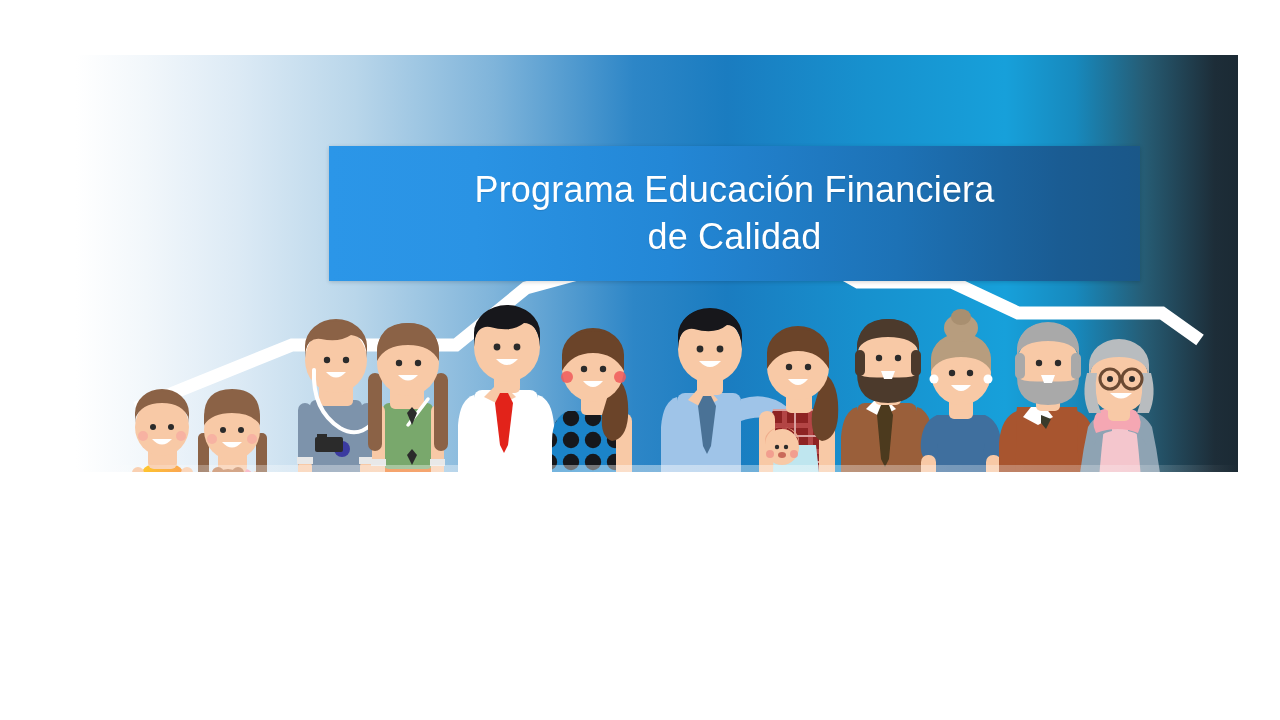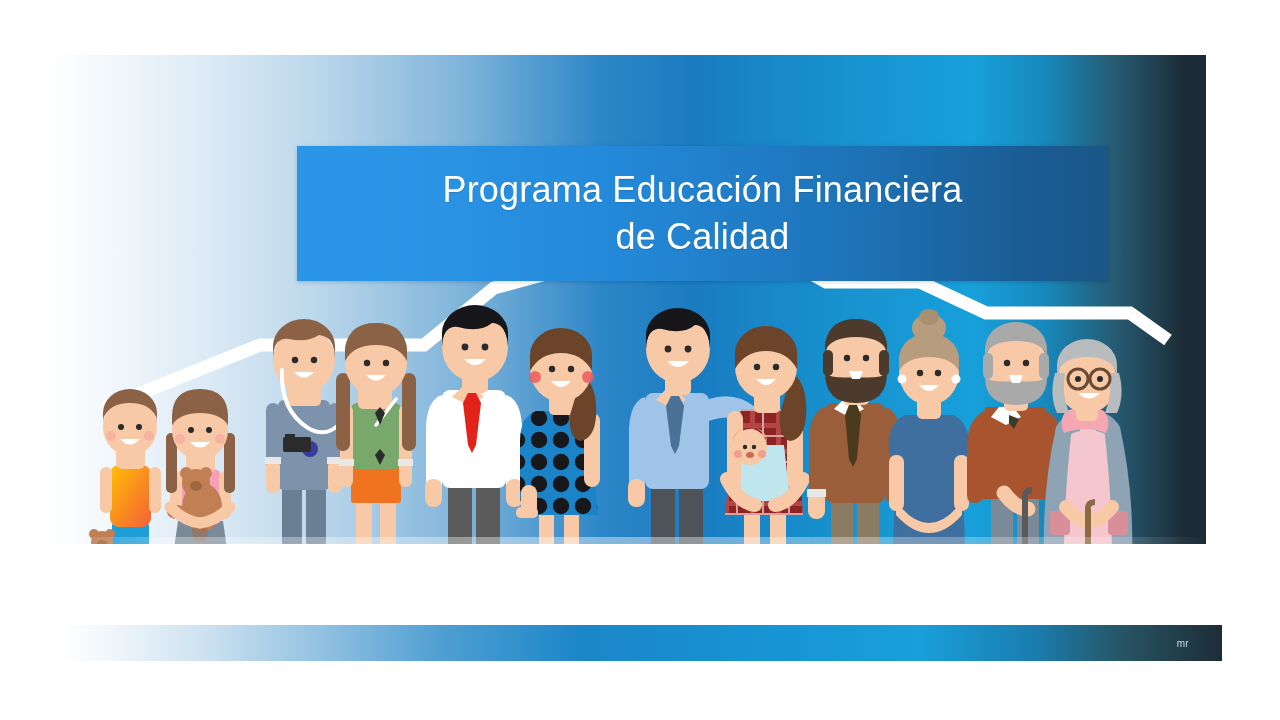--- a/index.html
+++ b/index.html
@@ -2,21 +2,21 @@
 <html><head>
 <meta charset="utf-8">
 <style>
   html,body{margin:0;padding:0;background:#fff;}
   body{width:1280px;height:720px;overflow:hidden;font-family:"Liberation Sans",sans-serif;}
 
   #slide{position:relative;width:1280px;height:720px;background:#ffffff;}
 
   
   #panel{
-    position:absolute;left:44px;top:55px;width:1162px;height:489px;
+    position:absolute;left:76px;top:55px;width:1162px;height:417px;
     background:linear-gradient(90deg,
       #ffffff 0%,
       #f2f7fb 6%,
       #dceaf5 14%,
       #b9d6ea 24%,
       #7fb4da 36%,
       #2d86c7 48%,
       #1a7cc0 56%,
       #1791ce 68%,
       #17a0da 80%,
@@ -430,17 +430,14 @@
     </svg>
 
     <div id="ground"></div>
 
     <div id="title-plate">
       <div id="title-text">Programa  Educación  Financiera
 de Calidad</div>
     </div>
   </div>
 
-  <div id="bottom-bar">
-    <span id="bottom-bar-label">mr</span>
-  </div>
 
 </div>
 
 </body></html>

